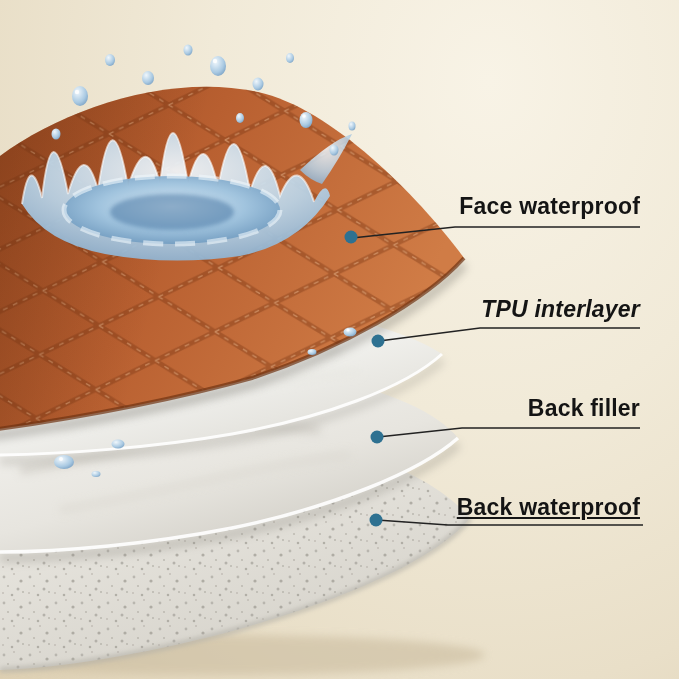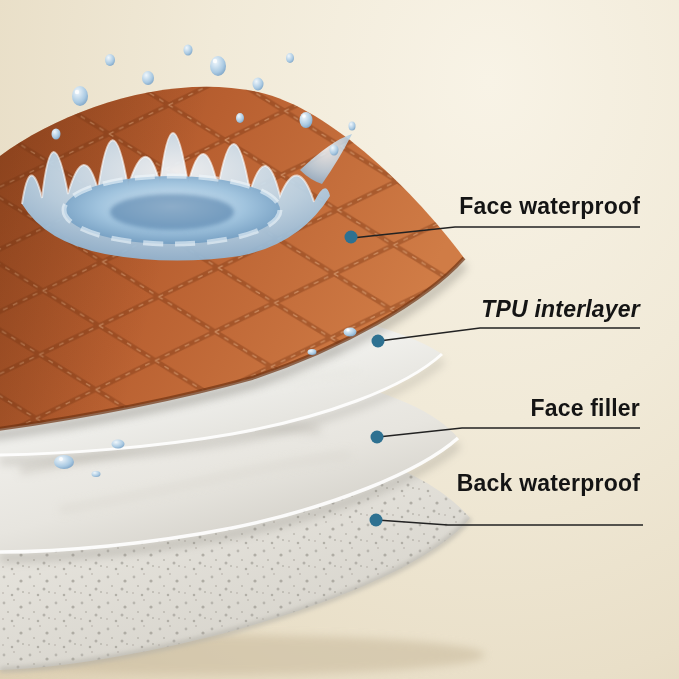--- a/index.html
+++ b/index.html
@@ -18,21 +18,21 @@
     font-size:23px;
     font-weight:700;
     color:#141414;
     letter-spacing:0.2px;
     line-height:26px;
     white-space:nowrap;
   }
   .cl-face{left:400px;top:193px;}
   .cl-tpu{left:400px;top:296px;font-style:italic;}
   .cl-soft{left:400px;top:395px;}
-  .cl-back{left:400px;top:470px;}
+  .cl-back{left:400px;top:494px;text-decoration:underline;}
 </style>
 </head>
 <body>
 
 <div class="stage">
 
   <svg class="illustration" width="679" height="679" viewBox="0 0 679 679" xmlns="http://www.w3.org/2000/svg">
     <defs>
       <linearGradient id="orangeGrad" x1="0" y1="0" x2="1" y2="0.35">
         <stop offset="0" stop-color="#9d4b22"></stop>
@@ -172,16 +172,16 @@
       <polyline points="377,520 448,525 643,525" stroke="#222222"></polyline>
       <circle cx="351" cy="237" r="6.5" stroke="none" fill="#2e7191"></circle>
       <circle cx="378" cy="341" r="6.5" stroke="none" fill="#2e7191"></circle>
       <circle cx="377" cy="437" r="6.5" stroke="none" fill="#2e7191"></circle>
       <circle cx="376" cy="520" r="6.5" stroke="none" fill="#2e7191"></circle>
     </g>
   </svg>
 
   <div class="callout-label cl-face">Face waterproof</div>
   <div class="callout-label cl-tpu">TPU interlayer</div>
-  <div class="callout-label cl-soft">Face filler</div>
+  <div class="callout-label cl-soft">Back filler</div>
   <div class="callout-label cl-back">Back waterproof</div>
 
 </div>
 
 </body></html>

